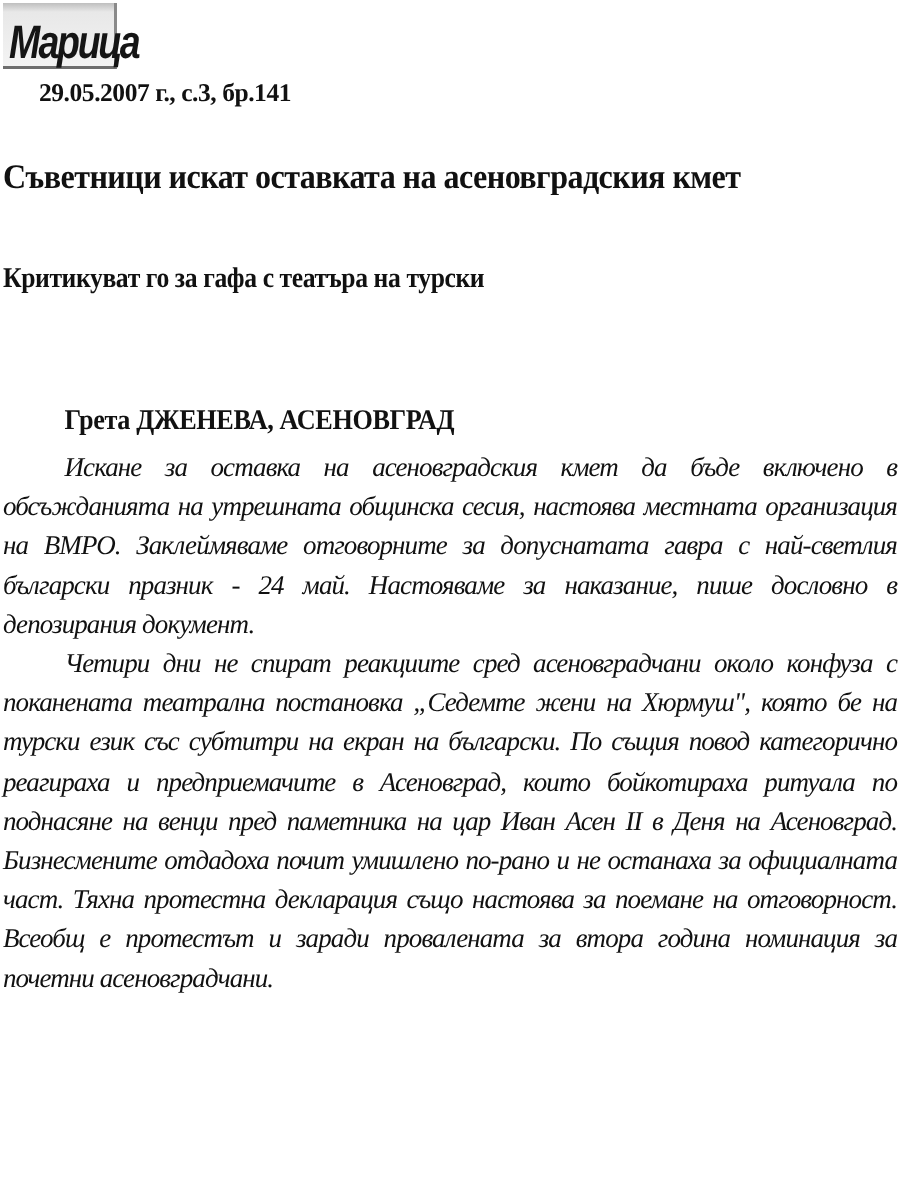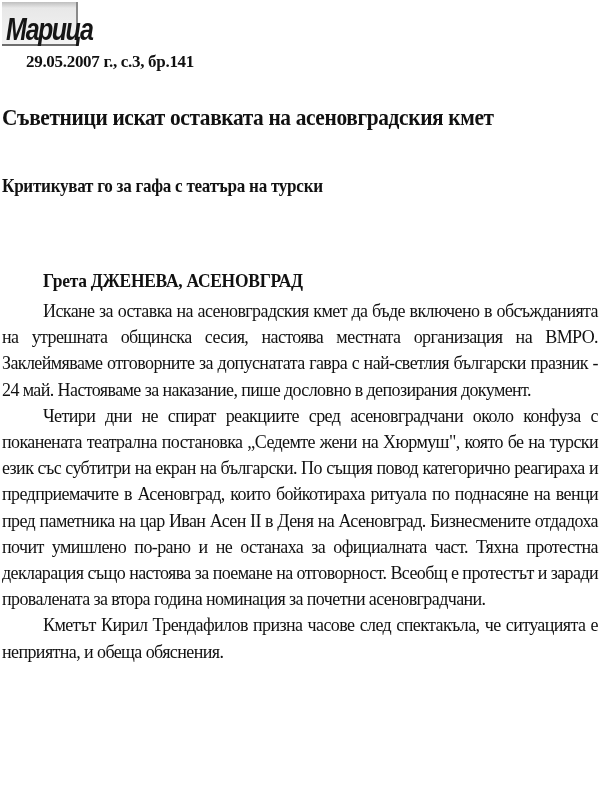--- a/index.html
+++ b/index.html
@@ -35,21 +35,21 @@
       font-size: 19px; font-weight: bold; letter-spacing: -0.3px;
       transform: scaleX(0.9); transform-origin: left top; white-space: nowrap;
     }
     .byline {
       position: absolute; left: 43px; top: 270px; margin: 0;
       font-size: 19px; font-weight: bold; letter-spacing: -0.3px;
       transform: scaleX(0.92); transform-origin: left top; white-space: nowrap;
     }
     .article {
       position: absolute; left: 2px; top: 298px; width: 596px;
-      font-size: 18px; line-height: 26.2px;
+      font-size: 18px; line-height: 26.2px; font-style: italic;
     }
     .article p {
       margin: 0; text-indent: 41px; text-align: justify;
       letter-spacing: -0.6px;
     }
   </style>
 </head>
 <body>
 
 <div class="logo">
@@ -60,14 +60,13 @@
 
 <h1 class="headline">Съветници искат оставката на асеновградския кмет</h1>
 
 <h2 class="subheadline">Критикуват го за гафа с театъра на турски</h2>
 
 <div class="byline">Грета ДЖЕНЕВА, АСЕНОВГРАД</div>
 
 <div class="article">
   <p>Искане за оставка на асеновградския кмет да бъде включено в обсъжданията на утрешната общинска сесия, настоява местната организация на ВМРО. Заклеймяваме отговорните за допуснатата гавра с най-светлия български празник - 24 май. Настояваме за наказание, пише дословно в депозирания документ.</p>
   <p>Четири дни не спират реакциите сред асеновградчани около конфуза с поканената театрална постановка „Седемте жени на Хюрмуш", която бе на турски език със субтитри на екран на български. По същия повод категорично реагираха и предприемачите в Асеновград, които бойкотираха ритуала по поднасяне на венци пред паметника на цар Иван Асен II в Деня на Асеновград. Бизнесмените отдадоха почит умишлено по-рано и не останаха за официалната част. Тяхна протестна декларация също настоява за поемане на отговорност. Всеобщ е протестът и заради провалената за втора година номинация за почетни асеновградчани.</p>
-  <p>Кметът Кирил Трендафилов призна часове след спектакъла, че ситуацията е неприятна, и обеща обяснения.</p>
 </div>
 
 </body></html>

